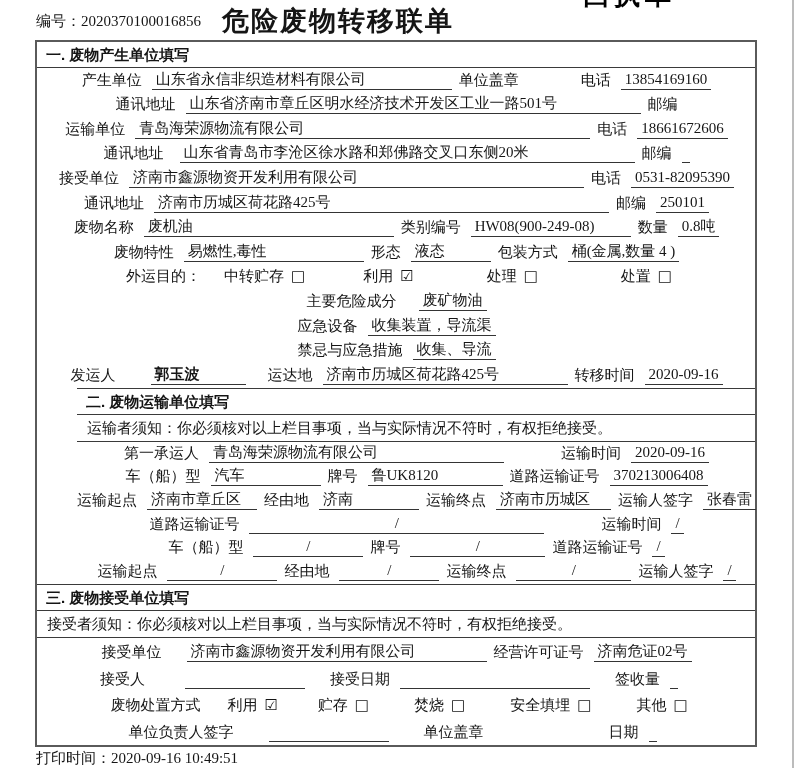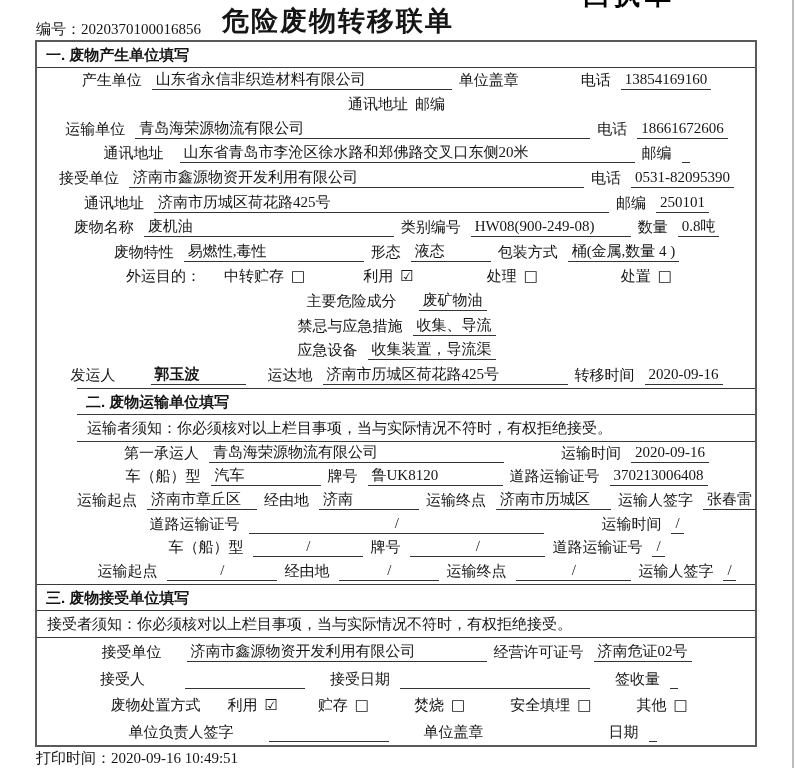--- a/index.html
+++ b/index.html
@@ -1,21 +1,21 @@
 <!DOCTYPE html>
 <html><head>
 <meta charset="utf-8">
 <style>
   html,body{margin:0;padding:0;}
   body{
     width:796px;height:768px;background:#ffffff;position:relative;overflow:hidden;
     font-family:"Liberation Serif","DejaVu Serif",serif;color:#151515;
   }
   
-  .hdr-serial{position:absolute;left:36px;top:20px;font-size:15px;white-space:nowrap;}
+  .hdr-serial{position:absolute;left:36px;top:12px;font-size:15px;white-space:nowrap;}
   .hdr-title{
     position:absolute;left:0;right:120px;top:3px;text-align:center;
     font-family:"Liberation Sans","DejaVu Sans",sans-serif;
     font-weight:bold;font-size:27px;letter-spacing:2px;white-space:nowrap;
   }
   .stamp-clip{position:absolute;left:583px;top:0;width:112px;height:8px;overflow:hidden;}
   .stamp-inner{
     font-family:"Liberation Sans","DejaVu Sans",sans-serif;font-weight:bold;
     font-size:26px;line-height:26px;letter-spacing:5px;color:#000;
     transform:translateY(-18px);white-space:nowrap;
@@ -81,20 +81,21 @@
         <div class="row">
           <span class="lbl">产生单位</span>
           <span class="fld" style="width: 300px; flex: 0 0 auto;">山东省永信非织造材料有限公司</span>
           <span class="lbl">单位盖章</span>
           <span class="gap" style="width: 55px;"></span>
           <span class="lbl">电话</span>
           <span class="fld" style="flex: 1 1 0%;">13854169160</span>
         </div>
         <div class="row">
           <span class="lbl">通讯地址</span>
+          <span class="fld" style="width: 455px; flex: 0 0 auto;">山东省济南市章丘区明水经济技术开发区工业一路501号</span>
           <span class="lbl">邮编</span>
         </div>
         <div class="row">
           <span class="lbl">运输单位</span>
           <span class="fld" style="width: 455px; flex: 0 0 auto;">青岛海荣源物流有限公司</span>
           <span class="lbl">电话</span>
           <span class="fld" style="flex: 1 1 0%;">18661672606</span>
         </div>
         <div class="row">
           <span class="lbl">通讯地址</span>
@@ -140,26 +141,26 @@
           <span class="chk"><span>处理</span><span class="box">□</span></span>
           <span class="gap" style="width: 83px;"></span>
           <span class="chk"><span>处置</span><span class="box">□</span></span>
         </div>
         <div class="row">
           <span class="lbl">主要危险成分</span>
           <span class="gap" style="width: 12px;"></span>
           <span class="fld" style="flex: 1 1 0%;">废矿物油</span>
         </div>
         <div class="row">
+          <span class="lbl">应急设备</span>
+          <span class="fld" style="flex: 1 1 0%;">收集装置，导流渠</span>
+        </div>
+        <div class="row">
           <span class="lbl">禁忌与应急措施</span>
           <span class="fld" style="flex: 1 1 0%;">收集、导流</span>
-        </div>
-        <div class="row">
-          <span class="lbl">应急设备</span>
-          <span class="fld" style="flex: 1 1 0%;">收集装置，导流渠</span>
         </div>
         <div class="row">
           <span class="lbl">发运人</span>
           <span class="gap" style="width: 25px;"></span>
           <span class="fld" style="width: 95px; flex: 0 0 auto; font-weight: bold;">郭玉波</span>
           <span class="gap" style="width: 15px;"></span>
           <span class="lbl">运达地</span>
           <span class="fld" style="width: 245px; flex: 0 0 auto;">济南市历城区荷花路425号</span>
           <span class="lbl">转移时间</span>
           <span class="fld" style="flex: 1 1 0%;">2020-09-16</span>

